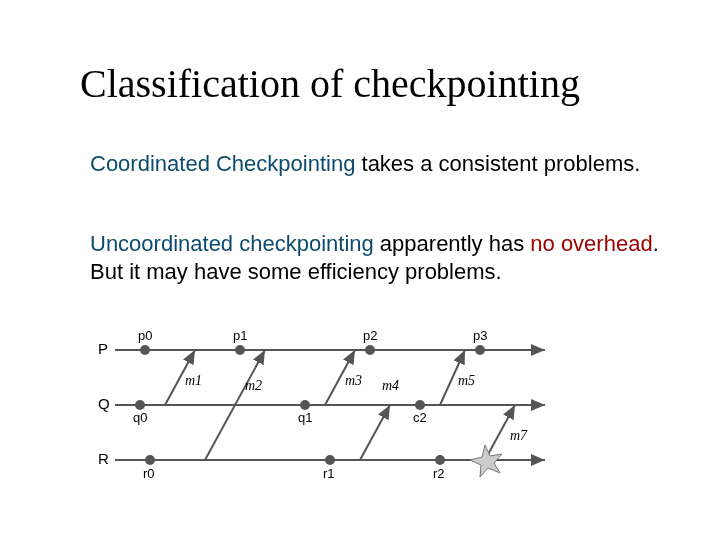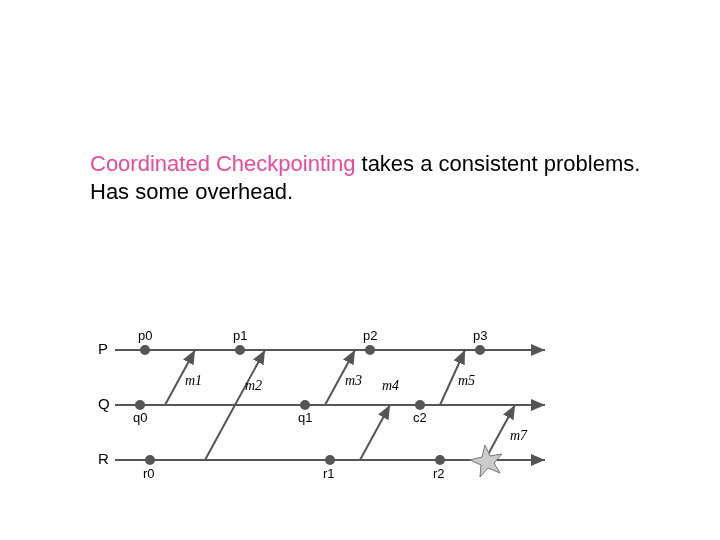--- a/index.html
+++ b/index.html
@@ -1,33 +1,37 @@
 <!DOCTYPE html>
 <html><head>
 <meta charset="utf-8">
 <style>
   html,body{margin:0;padding:0;width:720px;height:540px;background:#fff;font-family:Arial,Helvetica,sans-serif;color:#000}
   .slide{position:relative;width:720px;height:540px}
   .title{position:absolute;left:80px;top:60px;font-family:"Times New Roman",Times,serif;font-size:40px}
   .para1{position:absolute;left:90px;top:150px;font-size:22px;line-height:1.25}
   .para2{position:absolute;left:90px;top:230px;font-size:22px;line-height:1.25}
-  .term{color:#ec4899}
+  .term{color:#0c4a6e}
   .emph{color:#a00000}
   .diagram{position:absolute;left:90px;top:310px}
 </style>
 </head>
 <body>
 
 <div class="slide">
+  <div class="title">Classification of checkpointing</div>
 
   <div class="para1">
     <span class="term">Coordinated Checkpointing</span><span> takes a consistent problems.</span><br>
-    <span>Has some overhead.</span>
   </div>
 
+  <div class="para2">
+    <span class="term">Uncoordinated checkpointing</span><span> apparently has </span><span class="emph">no overhead</span><span>.</span><br>
+    <span>But it may have some efficiency problems.</span>
+  </div>
 
   <svg class="diagram" width="480" height="180" viewBox="0 0 480 180">
     <defs>
       <marker id="ah" markerWidth="8" markerHeight="8" refX="7" refY="3" orient="auto">
         <path d="M0,0 L7,3 L0,6 Z" fill="#555"></path>
       </marker>
     </defs>
 
     <line x1="25" y1="40" x2="455" y2="40" stroke="#555" stroke-width="2" marker-end="url(#ah)"></line>
     <line x1="25" y1="95" x2="455" y2="95" stroke="#555" stroke-width="2" marker-end="url(#ah)"></line>

